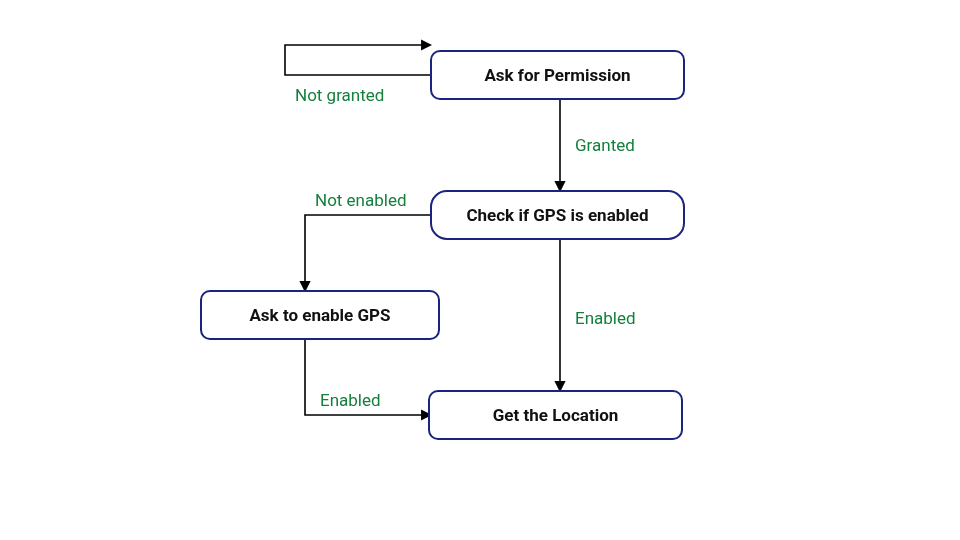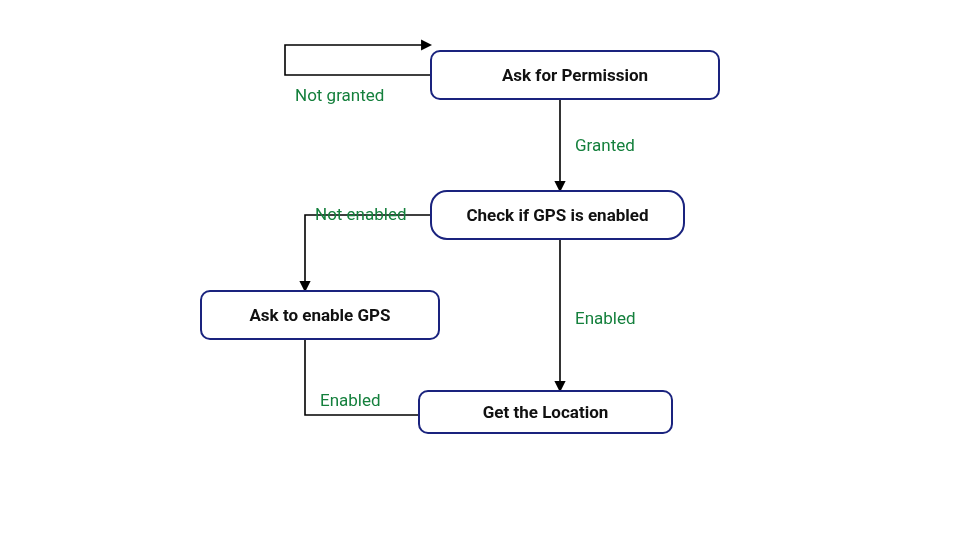--- a/index.html
+++ b/index.html
@@ -61,39 +61,39 @@
 
     <line x1="560" y1="100" x2="560" y2="190" stroke="#000" stroke-width="1.6" marker-end="url(#arrow)"></line>
 
     <path d="M 430 215 L 305 215 L 305 290" fill="none" stroke="#000" stroke-width="1.6" marker-end="url(#arrow)"></path>
 
     <line x1="560" y1="240" x2="560" y2="390" stroke="#000" stroke-width="1.6" marker-end="url(#arrow)"></line>
 
     <path d="M 305 340 L 305 415 L 430 415" fill="none" stroke="#000" stroke-width="1.6" marker-end="url(#arrow)"></path>
   </svg>
 
-  <div class="node" style="left:430px; top:50px; width:290px; height:50px;">
+  <div class="node" style="left:430px; top:50px; width:255px; height:50px;">
     <span>Ask for Permission</span>
   </div>
 
   <div class="node" style="left:430px; top:190px; width:255px; height:50px;border-radius:17px;">
     <span>Check if GPS is enabled</span>
   </div>
 
   <div class="node" style="left:200px; top:290px; width:240px; height:50px;">
     <span>Ask to enable GPS</span>
   </div>
 
-  <div class="node" style="left:418px; top:390px; width:255px; height:44px;">
+  <div class="node" style="left:428px; top:390px; width:255px; height:50px;">
     <span>Get the Location</span>
   </div>
 
   <div class="elabel" style="left:295px; top:85px;">Not granted</div>
 
   <div class="elabel" style="left:575px; top:135px;">Granted</div>
 
-  <div class="elabel" style="left:315px; top:204px;">Not enabled</div>
+  <div class="elabel" style="left:315px; top:190px;">Not enabled</div>
 
   <div class="elabel" style="left:575px; top:308px;">Enabled</div>
 
   <div class="elabel" style="left:320px; top:390px;">Enabled</div>
 
 </div>
 
 </body></html>

